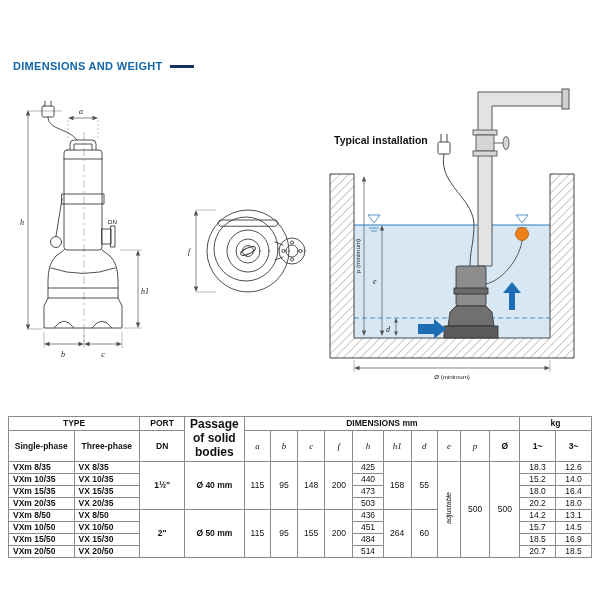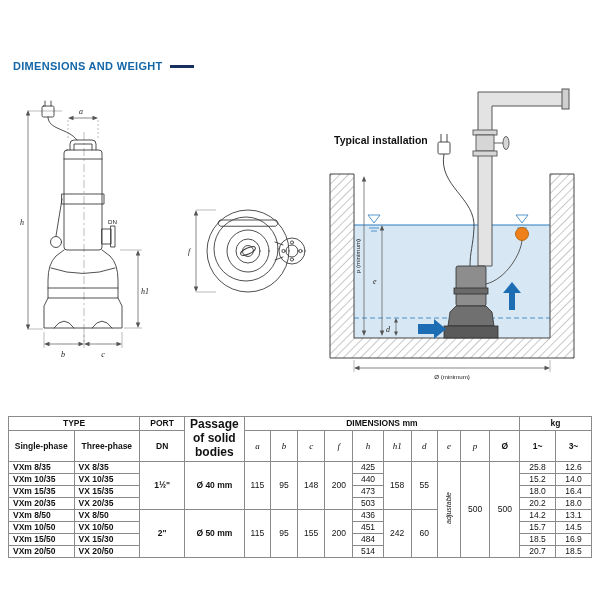--- a/index.html
+++ b/index.html
@@ -270,21 +270,21 @@
         <td rowspan="4">115</td>
         <td rowspan="4">95</td>
         <td rowspan="4">148</td>
         <td rowspan="4">200</td>
         <td>425</td>
         <td rowspan="4">158</td>
         <td rowspan="4">55</td>
         <td rowspan="8"><span class="vert-text">adjustable</span></td>
         <td rowspan="8">500</td>
         <td rowspan="8">500</td>
-        <td>25.8</td>
+        <td>18.3</td>
         <td>12.6</td>
       </tr>
       <tr>
         <td class="model">VXm 10/35</td>
         <td class="model">VX 10/35</td>
         <td>440</td>
         <td>15.2</td>
         <td>14.0</td>
       </tr>
       <tr>
@@ -304,21 +304,21 @@
       <tr>
         <td class="model">VXm 8/50</td>
         <td class="model">VX 8/50</td>
         <td rowspan="4" class="bold">2"</td>
         <td rowspan="4" class="bold">Ø 50 mm</td>
         <td rowspan="4">115</td>
         <td rowspan="4">95</td>
         <td rowspan="4">155</td>
         <td rowspan="4">200</td>
         <td>436</td>
-        <td rowspan="4">242</td>
+        <td rowspan="4">264</td>
         <td rowspan="4">60</td>
         <td>14.2</td>
         <td>13.1</td>
       </tr>
       <tr>
         <td class="model">VXm 10/50</td>
         <td class="model">VX 10/50</td>
         <td>451</td>
         <td>15.7</td>
         <td>14.5</td>

